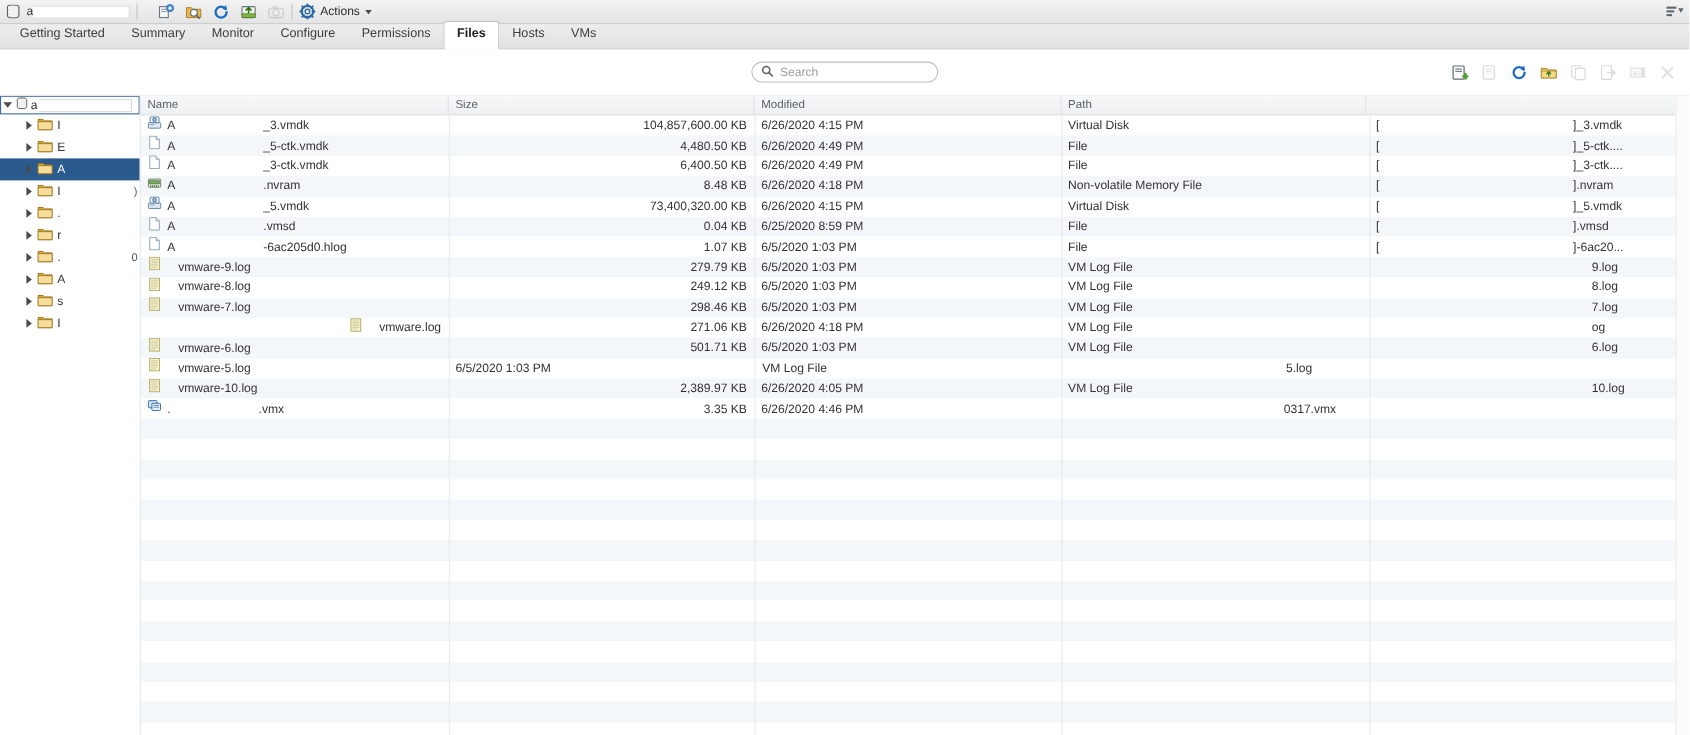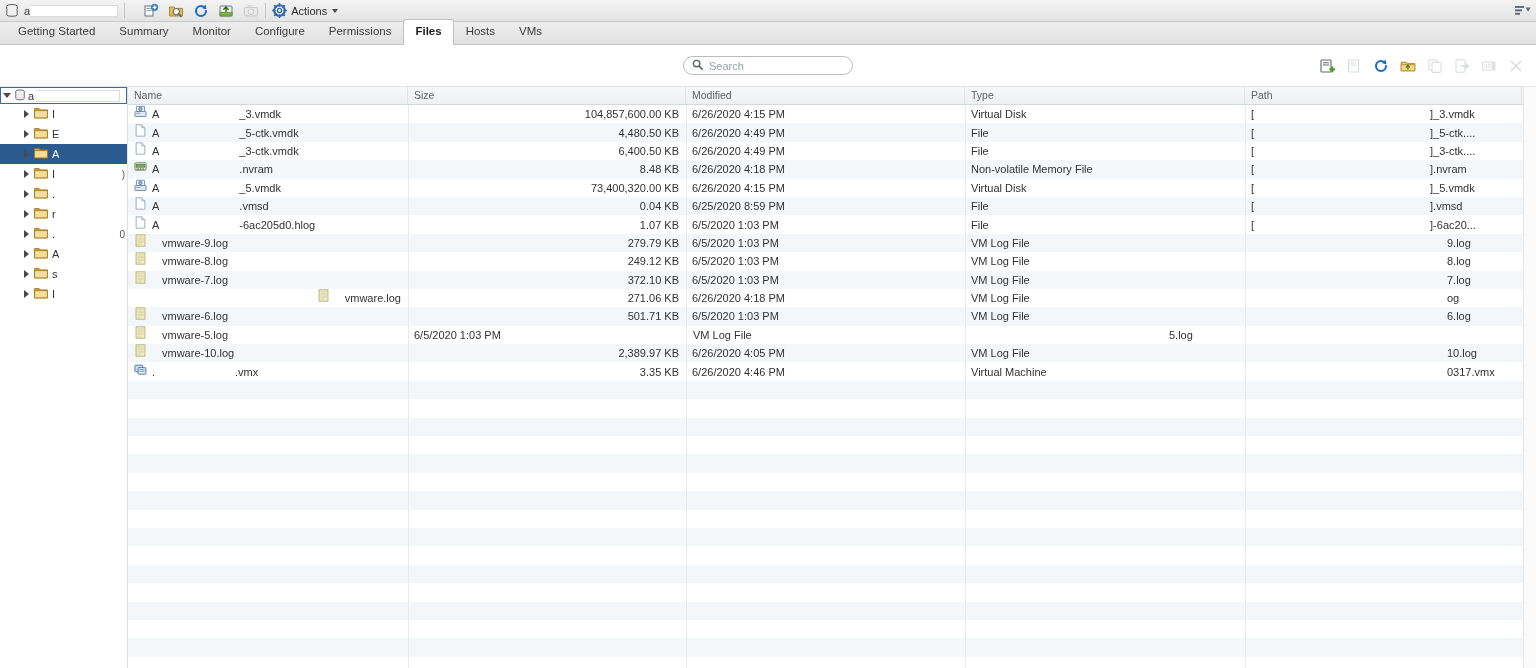--- a/index.html
+++ b/index.html
@@ -536,21 +536,20 @@
           <span class="tree-label">I</span>
         </div>
       </div>
   </div>
 
   <div class="table-pane">
     <div class="thead" id="thead">
         <div class="th" style="width: 280px;">Name</div>
         <div class="th" style="width: 278px;">Size</div>
         <div class="th" style="width: 279px;">Modified</div>
-        <div class="th" style="width: 280px;">Type</div>
         <div class="th" style="width: 277px;">Path</div>
       </div>
     <div class="tbody" id="tbody">
         <div class="tr even">
           <div class="td name" style="width: 280px;">
             <span><svg class="file-ico" viewBox="0 0 14 14">
                 <rect x="1" y="7" width="12" height="5.4" rx="0.7" fill="#dfe8f2" stroke="#5c7ea6" stroke-width="0.9"></rect>
                 <rect x="2.6" y="1.4" width="8.8" height="5.6" rx="0.7" fill="#f4f7fb" stroke="#5c7ea6" stroke-width="0.9"></rect>
                 <circle cx="7" cy="4.2" r="1.9" fill="#8fb4d8" stroke="#3f6b99" stroke-width="0.7"></circle>
                 <rect x="2.4" y="8.5" width="4.4" height="0.9" fill="#7b97b8"></rect>
@@ -753,21 +752,21 @@
                   <path d="M3.6 6.2 h6.8"></path>
                   <path d="M3.6 7.8 h6.8"></path>
                   <path d="M3.6 9.4 h6.8"></path>
                   <path d="M3.6 11 h4.6"></path>
                 </g>
               </svg></span>
             <span class="name-prefix"></span>
             <span class="name-blank" style="width:0px;"></span>
             <span>vmware-7.log</span>
           </div>
-          <div class="td size" style="width: 278px;">372.10 KB</div>
+          <div class="td size" style="width: 278px;">298.46 KB</div>
           <div class="td" style="width: 279px;">6/5/2020 1:03 PM</div>
           <div class="td" style="width: 280px;">VM Log File</div>
           <div class="td" style="width: 277px; display: flex; ">
             <span></span>
             <span class="name-blank" style="width:196px;"></span>
             <span>7.log</span>
           </div>
         </div>
         <div class="tr even">
           <div class="td name" style="width: 280px; justify-content: flex-end;">
@@ -879,21 +878,20 @@
                 <rect x="4.4" y="5" width="8.4" height="7" rx="0.7" fill="#e8f1fa" stroke="#3b6ea5" stroke-width="0.95"></rect>
                 <rect x="5.8" y="6.6" width="5.6" height="0.9" fill="#5d8cbd"></rect>
                 <rect x="5.8" y="8.4" width="5.6" height="0.9" fill="#5d8cbd"></rect>
               </svg></span>
             <span class="name-prefix">.</span>
             <span class="name-blank" style="width:70px;"></span>
             <span>.vmx</span>
           </div>
           <div class="td size" style="width: 278px;">3.35 KB</div>
           <div class="td" style="width: 279px;">6/26/2020 4:46 PM</div>
-          <div class="td" style="width: 280px;">Virtual Machine</div>
           <div class="td" style="width: 277px; display: flex; align-items: center;">
             <span></span>
             <span class="name-blank" style="width:196px;"></span>
             <span>0317.vmx</span>
           </div>
         </div>
         <div class="tr odd"></div>
         <div class="tr even"></div>
         <div class="tr odd"></div>
         <div class="tr even"></div>

